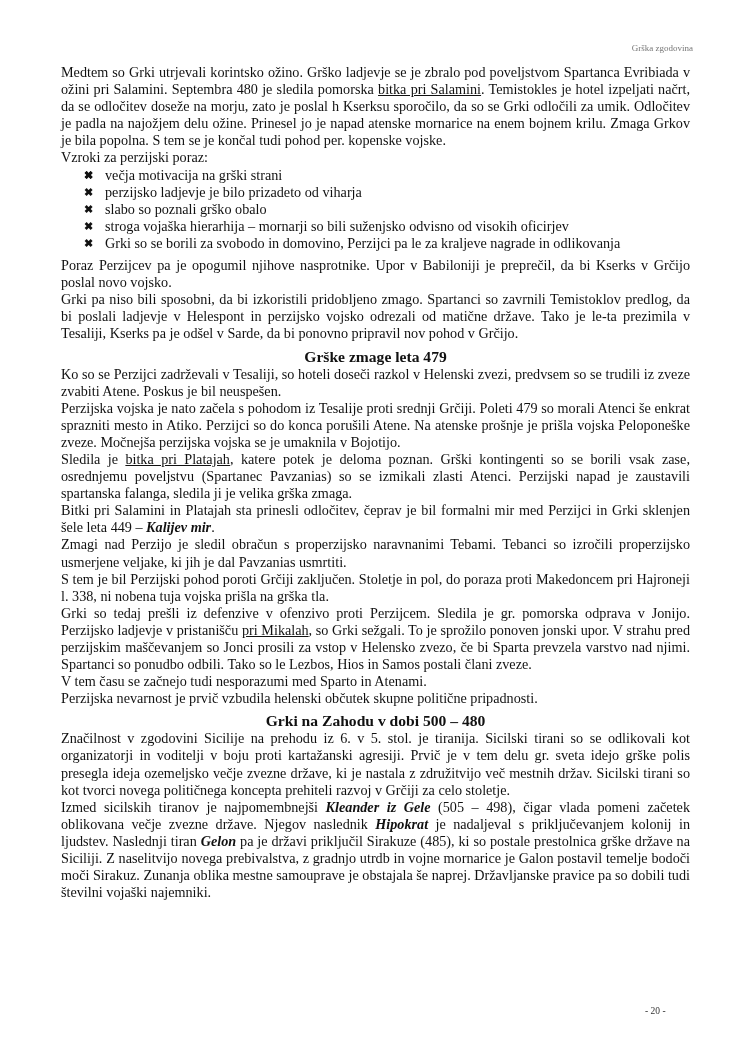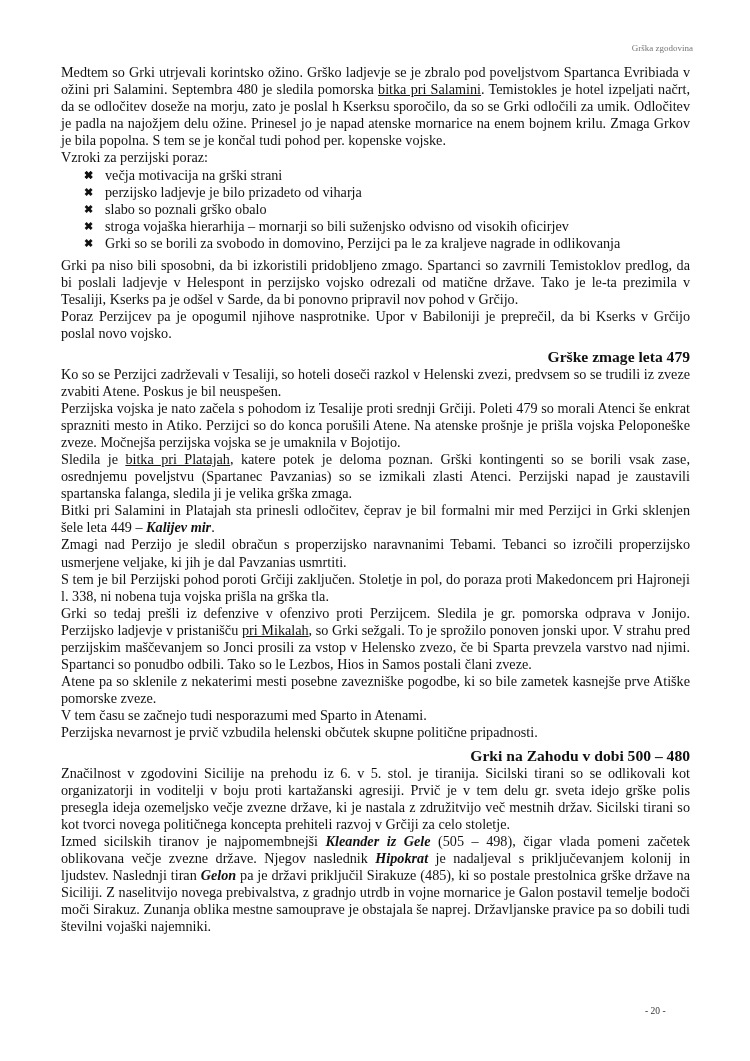--- a/index.html
+++ b/index.html
@@ -20,21 +20,21 @@
   .content p.last { text-align-last: left; }
   .bullets { list-style: none; margin: 0 0 0 0; padding: 0 0 0 23px; }
   .bullets li { position: relative; padding-left: 21px; text-align: left; }
   .bullets li .bullet {
     position: absolute; left: 0; top: 0; font-size: 11px; font-weight: bold;
   }
   .gap-small { height: 5px; }
   .gap-head { height: 4px; }
   h2 {
     margin: 0; font-size: 15.6px; font-weight: bold; line-height: 19px;
-    text-align: right;
+    text-align: center;
   }
   u { text-decoration: underline; }
   i { font-style: italic; font-weight: bold; }
   .page-number {
     position: absolute; top: 1006px; left: 645px; font-size: 9.5px; color: #333;
   }
 </style>
 </head>
 <body>
 
@@ -46,33 +46,32 @@
     <p>Vzroki za perzijski poraz:</p>
     <ul class="bullets">
       <li><span class="bullet">✖</span></li>
       <li><span class="bullet">✖</span><span>večja motivacija na grški strani</span></li>
       <li><span class="bullet">✖</span><span>perzijsko ladjevje je bilo prizadeto od viharja</span></li>
       <li><span class="bullet">✖</span><span>slabo so poznali grško obalo</span></li>
       <li><span class="bullet">✖</span><span>stroga vojaška hierarhija – mornarji so bili suženjsko odvisno od visokih oficirjev</span></li>
       <li><span class="bullet">✖</span><span>Grki so se borili za svobodo in domovino, Perzijci pa le za kraljeve nagrade in odlikovanja</span></li>
     </ul>
     <div class="gap-small"></div>
+    <p class="last">Poraz Perzijcev pa je opogumil njihove nasprotnike. Upor v Babiloniji je preprečil, da bi Kserks v Grčijo poslal novo vojsko.</p>
     <p class="last">Grki pa niso bili sposobni, da bi izkoristili pridobljeno zmago. Spartanci so zavrnili Temistoklov predlog, da bi poslali ladjevje v Helespont in perzijsko vojsko odrezali od matične države. Tako je le-ta prezimila v Tesaliji, Kserks pa je odšel v Sarde, da bi ponovno pripravil nov pohod v Grčijo.</p>
-    <p class="last">Poraz Perzijcev pa je opogumil njihove nasprotnike. Upor v Babiloniji je preprečil, da bi Kserks v Grčijo poslal novo vojsko.</p>
 
     <div class="gap-head"></div>
     <h2>Grške zmage leta 479</h2>
     <p class="last">Ko so se Perzijci zadrževali v Tesaliji, so hoteli doseči razkol v Helenski zvezi, predvsem so se trudili iz zveze zvabiti Atene. Poskus je bil neuspešen.</p>
     <p class="last">Perzijska vojska je nato začela s pohodom iz Tesalije proti srednji Grčiji. Poleti 479 so morali Atenci še enkrat sprazniti mesto in Atiko. Perzijci so do konca porušili Atene. Na atenske prošnje je prišla vojska Peloponeške zveze. Močnejša perzijska vojska se je umaknila v Bojotijo.</p>
     <p class="last"><span>Sledila je </span><u>bitka pri Platajah</u><span>, katere potek je deloma poznan. Grški kontingenti so se borili vsak zase, osrednjemu poveljstvu (Spartanec Pavzanias) so se izmikali zlasti Atenci. Perzijski napad je zaustavili spartanska falanga, sledila ji je velika grška zmaga.</span></p>
     <p class="last"><span>Bitki pri Salamini in Platajah sta prinesli odločitev, čeprav je bil formalni mir med Perzijci in Grki sklenjen šele leta 449 – </span><i>Kalijev mir</i><span>.</span></p>
     <p class="last">Zmagi nad Perzijo je sledil obračun s properzijsko naravnanimi Tebami. Tebanci so izročili properzijsko usmerjene veljake, ki jih je dal Pavzanias usmrtiti.</p>
     <p class="last">S tem je bil Perzijski pohod poroti Grčiji zaključen. Stoletje in pol, do poraza proti Makedoncem pri Hajroneji l. 338, ni nobena tuja vojska prišla na grška tla.</p>
     <p class="last"><span>Grki so tedaj prešli iz defenzive v ofenzivo proti Perzijcem. Sledila je gr. pomorska odprava v Jonijo. Perzijsko ladjevje v pristanišču </span><u>pri Mikalah</u><span>, so Grki sežgali. To je sprožilo ponoven jonski upor. V strahu pred perzijskim maščevanjem so Jonci prosili za vstop v Helensko zvezo, če bi Sparta prevzela varstvo nad njimi. Spartanci so ponudbo odbili. Tako so le Lezbos, Hios in Samos postali člani zveze.</span></p>
-    <p class="last">Atene pa so sklenile z nekaterimi mesti posebne zavezniške pogodbe, ki so bile zametek kasnejše prve Atiške pomorske zveze.</p>
     <p class="last">V tem času se začnejo tudi nesporazumi med Sparto in Atenami.</p>
     <p class="last">Perzijska nevarnost je prvič vzbudila helenski občutek skupne politične pripadnosti.</p>
 
     <div class="gap-head"></div>
     <h2>Grki na Zahodu v dobi 500 – 480</h2>
     <p class="last">Značilnost v zgodovini Sicilije na prehodu iz 6. v 5. stol. je tiranija. Sicilski tirani so se odlikovali kot organizatorji in voditelji v boju proti kartažanski agresiji. Prvič je v tem delu gr. sveta idejo grške polis presegla ideja ozemeljsko večje zvezne države, ki je nastala z združitvijo več mestnih držav. Sicilski tirani so kot tvorci novega političnega koncepta prehiteli razvoj v Grčiji za celo stoletje.</p>
     <p class="last"><span>Izmed sicilskih tiranov je najpomembnejši </span><i>Kleander iz Gele</i><span> (505 – 498), čigar vlada pomeni začetek oblikovana večje zvezne države. Njegov naslednik </span><i>Hipokrat</i><span> je nadaljeval s priključevanjem kolonij in ljudstev. Naslednji tiran </span><i>Gelon</i><span> pa je državi priključil Sirakuze (485), ki so postale prestolnica grške države na Siciliji. Z naselitvijo novega prebivalstva, z gradnjo utrdb in vojne mornarice je Galon postavil temelje bodoči moči Sirakuz. Zunanja oblika mestne samouprave je obstajala še naprej. Državljanske pravice pa so dobili tudi številni vojaški najemniki.</span></p>
   </div>
 
   <div class="page-number">- 20 -</div>

